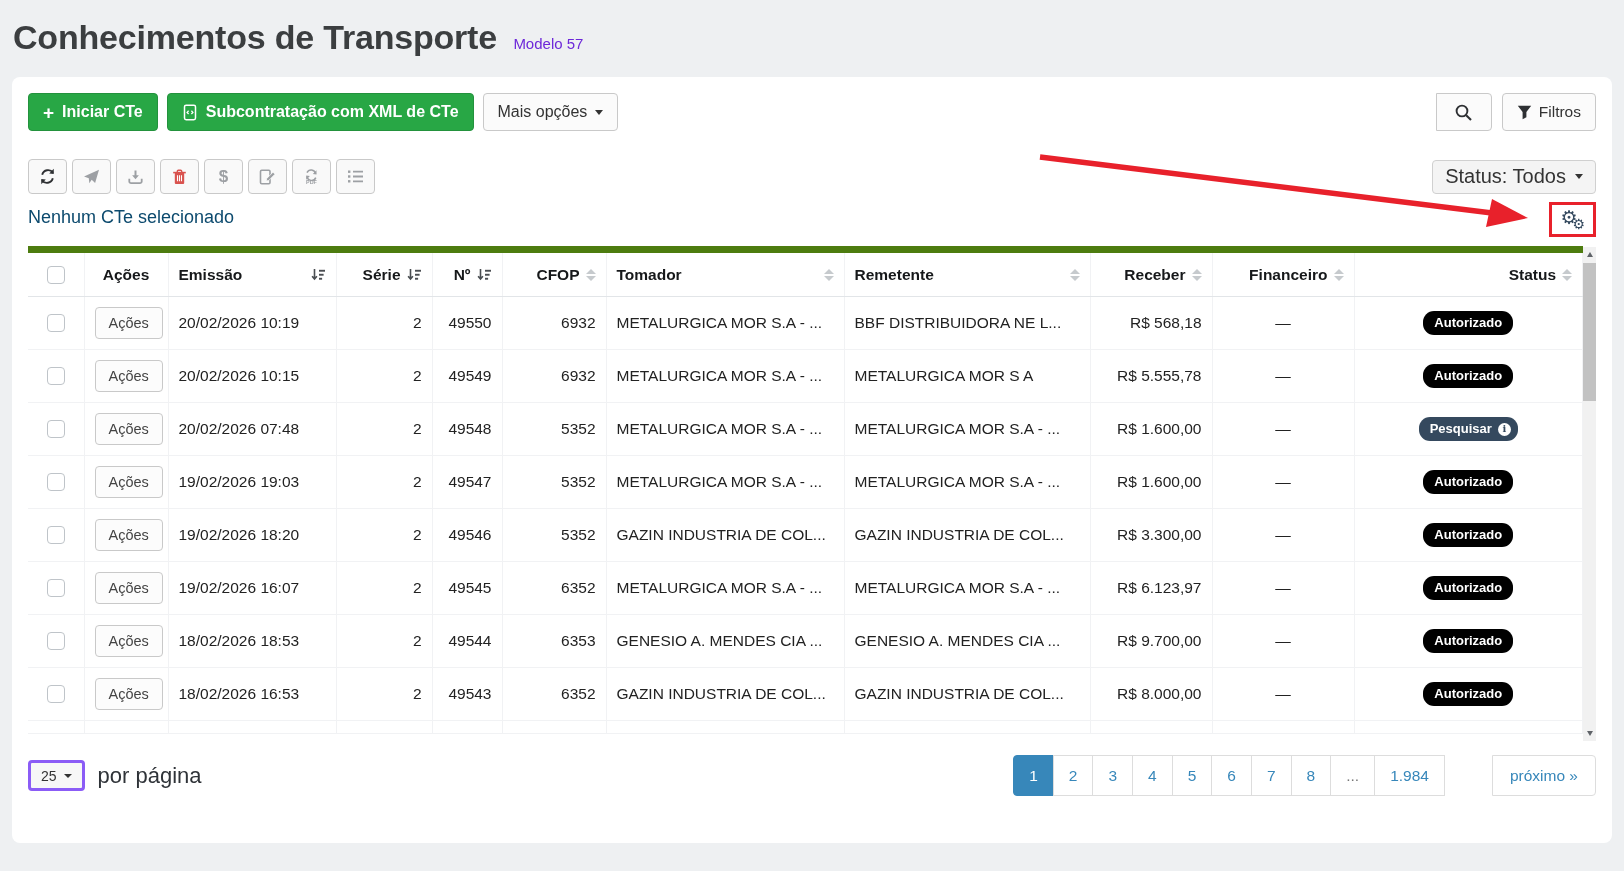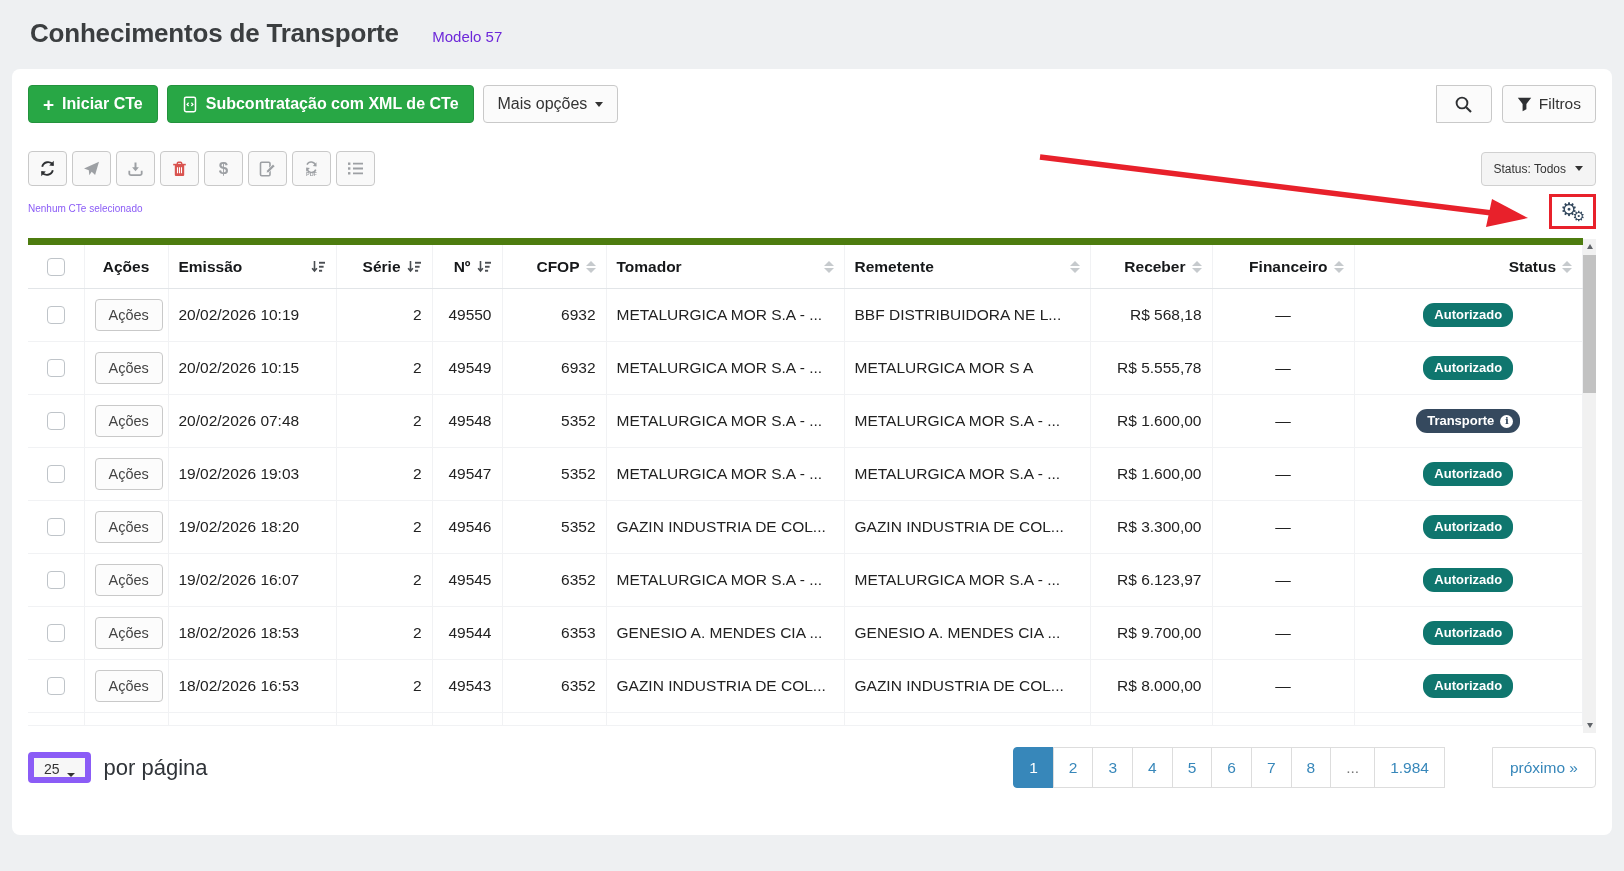--- a/index.html
+++ b/index.html
@@ -4,21 +4,21 @@
 <style>
   * { box-sizing: border-box; }
   html,body { margin:0; padding:0; }
   body {
     width:1624px; height:871px; overflow:hidden; position:relative;
     background:#eef0f2; color:#333;
     font-family:"Liberation Sans","DejaVu Sans",sans-serif;
   }
   
   .page-header { padding:18px 16px 20px 13px; }
-  .page-header h1 { display:inline; font-size:26px; font-weight:600; color:#3b3e40; margin:17px; letter-spacing:-0.2px; }
+  .page-header h1 { display:inline; font-size:34px; font-weight:600; color:#3b3e40; margin:0; letter-spacing:-0.2px; }
   .page-subtitle { font-size:15px; color:#6d28d9; margin-left:12px; }
 
   
   .card { margin:0 12px; background:#fff; border-radius:8px; padding:16px; height:766px; position:relative; }
 
   
   .top-row { display:flex; justify-content:space-between; align-items:flex-start; }
   .left-buttons { display:flex; gap:9px; }
   .btn { display:inline-flex; align-items:center; gap:8px; height:38px; padding:0 14px;
          border-radius:4px; border:1px solid transparent; font-size:16px; cursor:pointer;
@@ -36,25 +36,25 @@
                 border-radius:0 4px 4px 0; display:flex; align-items:center; justify-content:center; cursor:pointer; }
   .filtros-btn { margin-left:10px; font-size:15.5px; gap:7px; }
 
   
   .toolbar-row { margin-top:28px; display:flex; justify-content:space-between; align-items:center; }
   .icon-btns { display:flex; gap:5px; }
   .icon-btn { width:39px; height:35px; background:#f9f9f9; border:1px solid #c9c9c9; border-radius:4px;
               display:flex; align-items:center; justify-content:center; cursor:pointer; padding:0; }
   .dollar-glyph { font-size:17px; font-weight:600; color:#9da0a4; line-height:1; }
   .status-filter { height:34px; background:#f4f4f4; border:1px solid #d0d0d0; border-radius:4px;
-                   font-size:12px; padding:0 12px; display:inline-flex; align-items:center; gap:9px; color:#333; cursor:pointer; font-family:inherit; }
+                   font-size:20px; padding:0 12px; display:inline-flex; align-items:center; gap:9px; color:#333; cursor:pointer; font-family:inherit; }
 
   
   .selection-row { margin-top:10px; position:relative; height:42px; }
-  .selection-text { font-size:10px; color:#8b5cf6; line-height:26px; }
+  .selection-text { font-size:18px; color:#0c4a6e; line-height:26px; }
   .gear-box { position:absolute; right:0; top:-2px; border:3px solid #e8212b; background:#fff; padding:1px 5px; }
   .gear-btn { background:none; border:none; cursor:pointer; padding:2px 3px; color:#34495e;
               font-family:"DejaVu Sans",sans-serif; line-height:1; }
   .gear-lg { font-size:19px; }
   .gear-sm { font-size:14px; margin-left:-5px; vertical-align:-5px; display:inline-block; }
 
   
   .table-wrap { position:relative; height:496px; overflow:hidden; }
   table { width:calc(100% - 13px); border-collapse:collapse; table-layout:fixed; border-top:7px solid #4d7c0f; }
   th, td { border-right:1px solid #f1f2f4; border-bottom:1px solid #f1f2f4; padding:0 10px;
@@ -67,40 +67,40 @@
   .th-center { text-align:center; }
   .checkbox { width:18px; height:18px; border:1px solid #bfc4c9; border-radius:4px; background:#fff; display:inline-block; vertical-align:middle; cursor:pointer; }
   .acoes-btn { padding:7px 13px; background:#fcfcfc; border:1px solid #c9c9c9; border-radius:4px;
                font-size:14.5px; color:#444; cursor:pointer; font-family:inherit; }
   .sort-both { display:inline-flex; flex-direction:column; gap:2px; }
   .sort-both i { width:0; height:0; border-left:5px solid transparent; border-right:5px solid transparent; display:block; }
   .sort-both .up { border-bottom:5.5px solid #c6cacd; }
   .sort-both .dn { border-top:5.5px solid #c6cacd; }
   .badge { display:inline-flex; align-items:center; padding:4px 11px; border-radius:11px;
            font-size:13px; font-weight:700; color:#fff; line-height:1.25; }
-  .badge.autorizado { background:#0f766e; }
+  .badge.autorizado { background:#000000; }
   .badge.cancelado  { background:#35495e; padding-right:7px; }
   .info-dot { width:13px; height:13px; border-radius:50%; background:#fff; color:#35495e;
               font-size:10px; font-weight:700; display:inline-flex; align-items:center; justify-content:center;
               margin-left:6px; font-family:"DejaVu Serif",serif; }
   tr.sliver td { height:13px; border-bottom:1px solid #f1f2f4; }
 
   
   .scrollbar { position:absolute; right:0; top:1px; width:13px; height:494px; background:#f1f1f1; }
   .sb-btn { height:15px; display:flex; align-items:center; justify-content:center; cursor:pointer; }
   .sb-btn.down { position:absolute; bottom:0; left:0; right:0; }
   .sb-up { width:0; height:0; border-left:3.5px solid transparent; border-right:3.5px solid transparent; border-bottom:5px solid #5f6368; }
   .sb-dn { width:0; height:0; border-left:3.5px solid transparent; border-right:3.5px solid transparent; border-top:5px solid #5f6368; }
   .sb-thumb { position:absolute; top:16px; left:0; width:13px; height:138px; background:#c2c2c2; cursor:pointer; }
 
   
   .pagination-row { margin-top:13px; display:flex; justify-content:space-between; align-items:center; }
   .per-page { display:flex; align-items:center; gap:13px; }
-  .per-page-btn { height:31px; padding:0 10px; background:#f7f7f7; border:6px solid #8b5cf6; border-radius:4px;
-                  font-size:14px; display:inline-flex; align-items:flex-end; gap:7px; color:#333; cursor:pointer; font-family:inherit; }
+  .per-page-btn { height:31px; padding:0 10px; background:#f7f7f7; border:3px solid #8b5cf6; border-radius:4px;
+                  font-size:14px; display:inline-flex; align-items:center; gap:7px; color:#333; cursor:pointer; font-family:inherit; }
   .per-page-btn .caret { border-top-width:4.5px; border-left-width:4px; border-right-width:4px; }
   .per-page-label { font-size:22px; color:#2f3338; }
   .pagination { display:flex; }
   .page-btn { min-width:26px; padding:0 15px; height:41px; background:#fff; border:1px solid #ddd;
               color:#3787ba; font-size:15.5px; margin-left:-1px; cursor:pointer; font-family:inherit; }
   .page-btn:first-child { border-radius:4px 0 0 4px; margin-left:0; }
   .page-btn.next { border-radius:0 4px 4px 0; padding:0 17px;margin-left:47px; }
   .page-btn.active { background:#3787ba; border-color:#3787ba; color:#fff; }
   .page-btn.ellipsis { color:#777; cursor:default; }
   .summary { margin-top:14px; font-size:14.5px; color:#83878c; }
@@ -420,21 +420,21 @@
     <td class="left">20/02/2026 07:48</td>
     <td class="right">2</td>
     <td class="right">49548</td>
     <td class="right">5352</td>
     <td class="left">METALURGICA MOR S.A - ...</td>
     <td class="left">METALURGICA MOR S.A - ...</td>
     <td class="right">R$ 1.600,00</td>
     <td class="center">—</td>
     <td class="center">
       <span class="badge cancelado">
-        <span>Transporte</span>
+        <span>Pesquisar</span>
         <span class="info-dot">i</span>
       </span>
     </td>
   </tr>
             <tr class="data-row">
     <td class="center">
       <span class="checkbox"></span>
     </td>
     <td class="center">
       <button class="acoes-btn">Ações</button>

